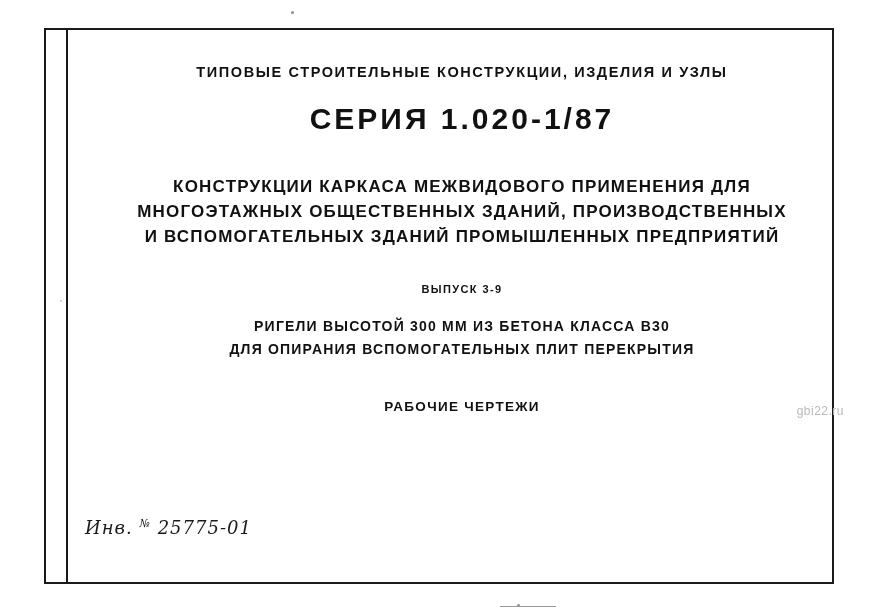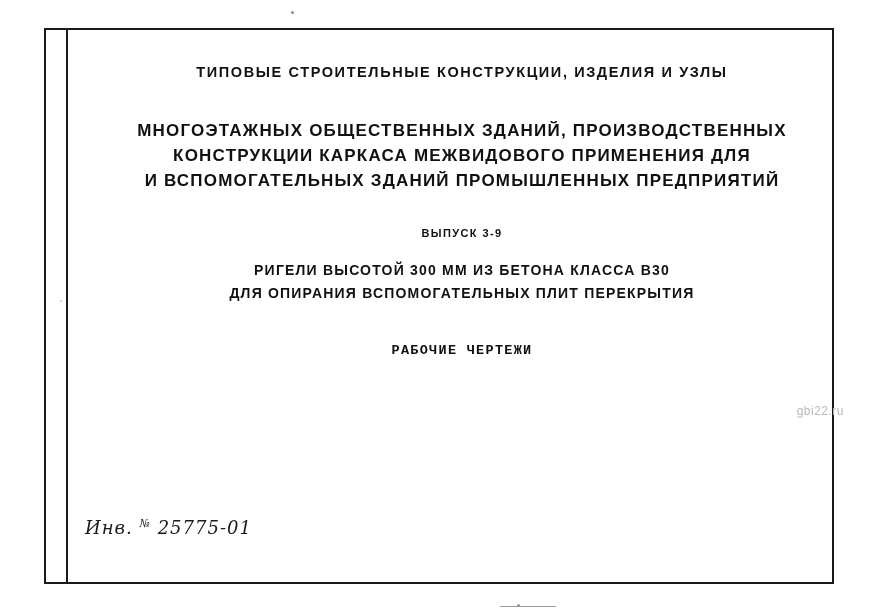--- a/index.html
+++ b/index.html
@@ -85,21 +85,20 @@
     font-size: 14px;
     font-weight: 700;
     letter-spacing: 0.9px;
     line-height: 23px;
   }
   .l-docs {
     margin-top: 38px;
     font-size: 13.5px;
     font-weight: 700;
     letter-spacing: 1.3px;
-    font-family: Liberation Mono, monospace;
   }
   
   .inv {
     position: absolute;
     left: 7px;
     bottom: 46px;
     font-family: "DejaVu Serif", serif;
     font-size: 18px;
     font-style: italic;
     letter-spacing: 1px;
@@ -143,24 +142,25 @@
 <div id="page">
 
   <div class="scan-frame"></div>
   <div class="margin-rule"></div>
 
   <div class="sheet-inner">
     <div class="content">
 
       <div class="line l-header">ТИПОВЫЕ СТРОИТЕЛЬНЫЕ КОНСТРУКЦИИ, ИЗДЕЛИЯ И УЗЛЫ</div>
 
+      <div class="line l-series">СЕРИЯ   1.020-1/87</div>
 
       <div class="l-title">
+        <div class="line">КОНСТРУКЦИИ КАРКАСА МЕЖВИДОВОГО ПРИМЕНЕНИЯ ДЛЯ</div>
         <div class="line">МНОГОЭТАЖНЫХ ОБЩЕСТВЕННЫХ ЗДАНИЙ, ПРОИЗВОДСТВЕННЫХ</div>
-        <div class="line">КОНСТРУКЦИИ КАРКАСА МЕЖВИДОВОГО ПРИМЕНЕНИЯ ДЛЯ</div>
         <div class="line">И ВСПОМОГАТЕЛЬНЫХ ЗДАНИЙ ПРОМЫШЛЕННЫХ ПРЕДПРИЯТИЙ</div>
       </div>
 
       <div class="line l-issue">ВЫПУСК 3-9</div>
 
       <div class="l-sub">
         <div class="line">РИГЕЛИ ВЫСОТОЙ 300 ММ ИЗ БЕТОНА КЛАССА В30</div>
         <div class="line">ДЛЯ ОПИРАНИЯ ВСПОМОГАТЕЛЬНЫХ ПЛИТ ПЕРЕКРЫТИЯ</div>
       </div>
 

